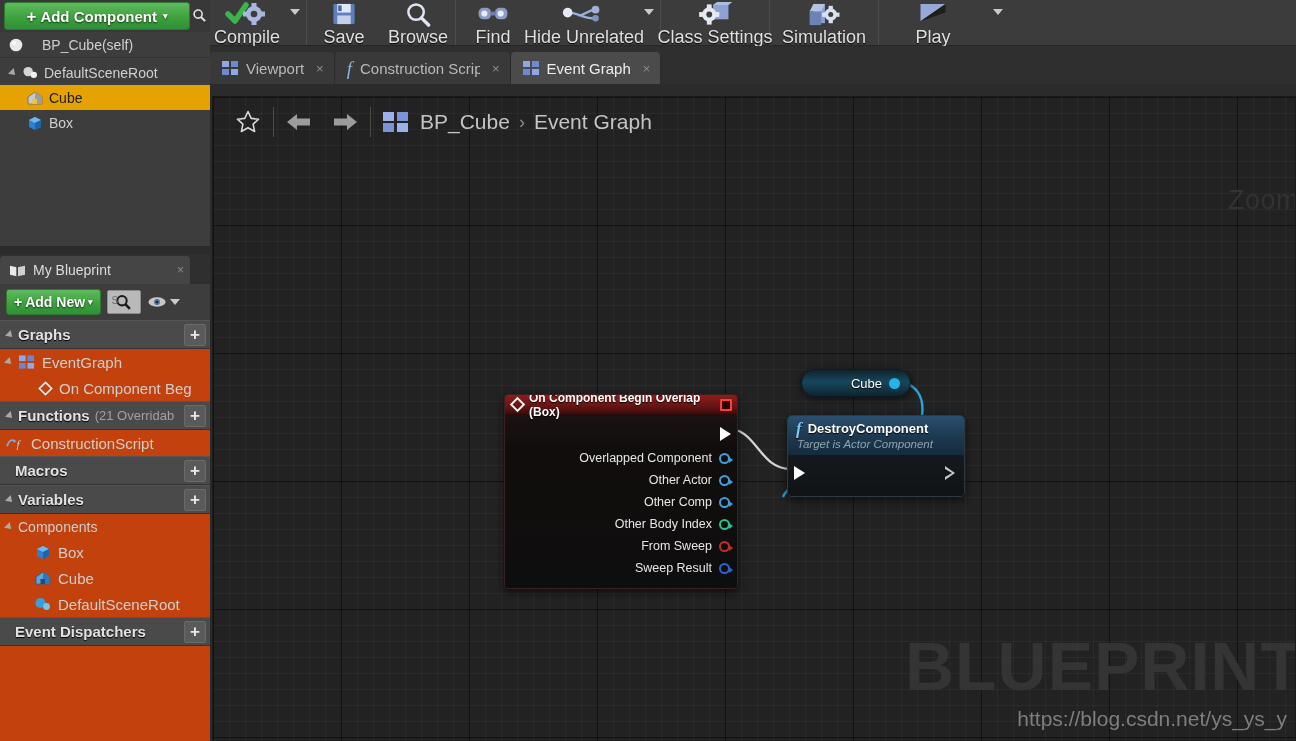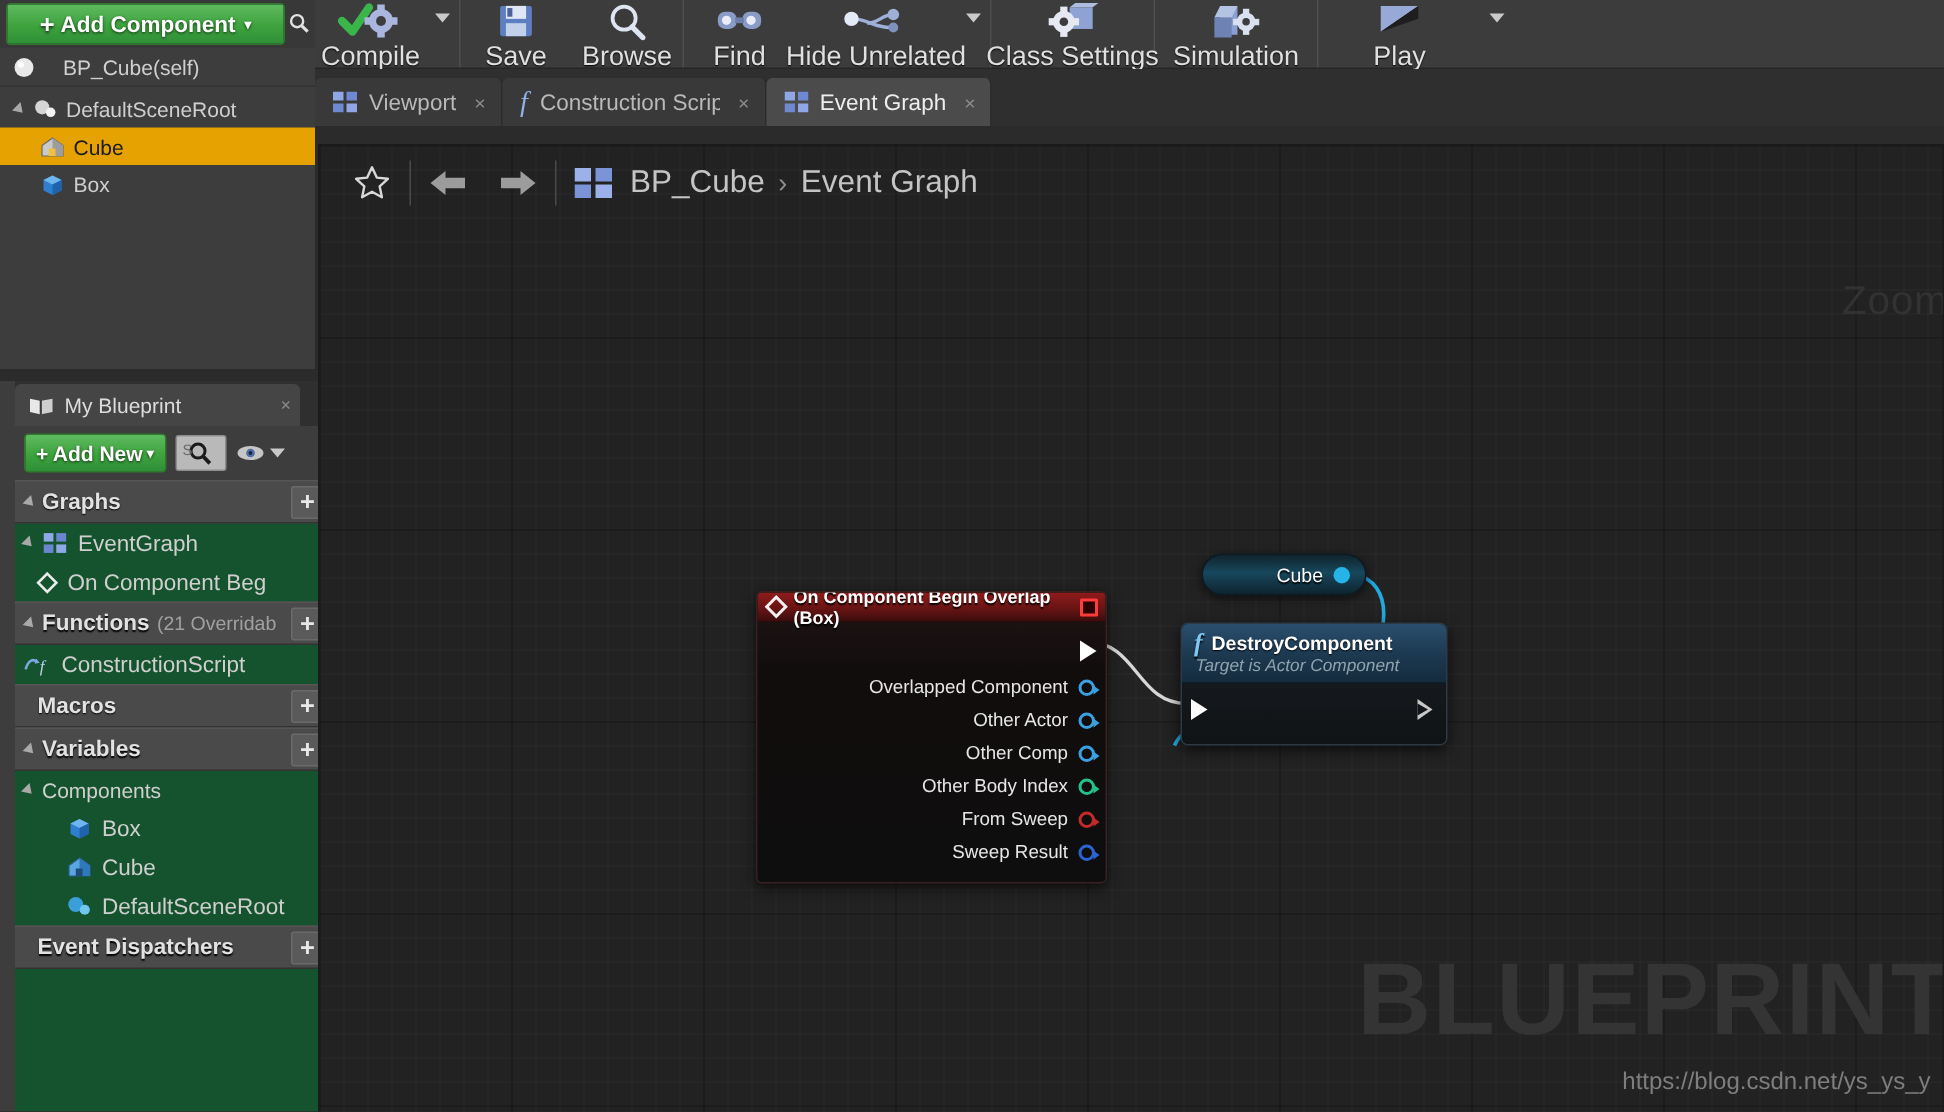--- a/index.html
+++ b/index.html
@@ -52,21 +52,21 @@
   .disclosure {
     width: 0; height: 0; border-left: 6px solid #a9a9a9;
     border-top: 4px solid transparent; border-bottom: 4px solid transparent;
     transform: rotate(45deg); margin-right: 1px;
   }
 
   
   .splitter-h { position: absolute; left: 0; width: 210px; height: 8px; background: #2b2b2b; }
 
   
-  .mb-panel { position: absolute; left: 10px; top: 254px; width: 210px; height: 487px; background: #14532d; }
+  .mb-panel { position: absolute; left: 0; top: 254px; width: 210px; height: 487px; background: #c2410c; }
   .mb-tabrow { height: 30px; background: #2f2f2f; display: flex; align-items: flex-end; }
   .mb-tab {
     height: 28px; background: #454545; border-top-left-radius: 4px; border-top-right-radius: 4px;
     display: flex; align-items: center; gap: 7px; padding: 0 6px 0 9px;
     color: #dcdcdc; font-size: 14px; min-width: 190px; cursor: pointer;
   }
   .mb-tab .closex { margin-left: auto; color: #8a8a8a; font-size: 12px; }
   .mb-toolbar {
     height: 36px; background: #3d3d3d; display: flex; align-items: center;
     gap: 6px; padding: 0 6px;
@@ -97,21 +97,21 @@
   .mb-plus {
     position: absolute; right: 4px; top: 3px; width: 22px; height: 22px;
     background: #5a5a5a; border: 1px solid #6a6a6a; border-radius: 2px;
     color: #e8e8e8; font-size: 17px; font-weight: bold;
     display: flex; align-items: center; justify-content: center; cursor: pointer;
   }
   .mb-item {
     height: 26px; display: flex; align-items: center; gap: 6px;
     font-size: 15px; color: #cfcfcf; padding-left: 6px; cursor: pointer;
   }
-  .mb-item.indent1 { padding-left: 14px; }
+  .mb-item.indent1 { padding-left: 38px; }
   .mb-item.indent2 { padding-left: 34px; }
   .mb-sub {
     height: 25px; display: flex; align-items: center; gap: 5px;
     font-size: 14px; color: #cfcfcf; padding-left: 6px; cursor: pointer;
   }
 
   
   .toolbar {
     position: absolute; left: 210px; top: 0; width: 1086px; height: 46px;
     background: #3c3c3c; border-bottom: 1px solid #262626;
@@ -170,21 +170,21 @@
     color: #323232; font-weight: normal; letter-spacing: .5px;
   }
 
   .watermark {
     position: absolute; right: -8px; bottom: 42px;
     font-size: 68px; font-weight: bold; color: #343434;
     letter-spacing: 1px; white-space: nowrap; user-select: none;
   }
   .wm-url {
     position: absolute; right: 8px; bottom: 16px;
-    font-size: 16px; color: #7e7e7e; white-space: nowrap; text-align: right;
+    font-size: 21px; color: #7e7e7e; white-space: nowrap; text-align: right;
   }
 
   
   .node { position: absolute; }
 
   
   .event-node {
     left: 291px; top: 297px; width: 234px;
     background: #141414; border: 1px solid #3a2020; border-radius: 4px;
     box-shadow: 0 3px 9px rgba(0,0,0,.65);

